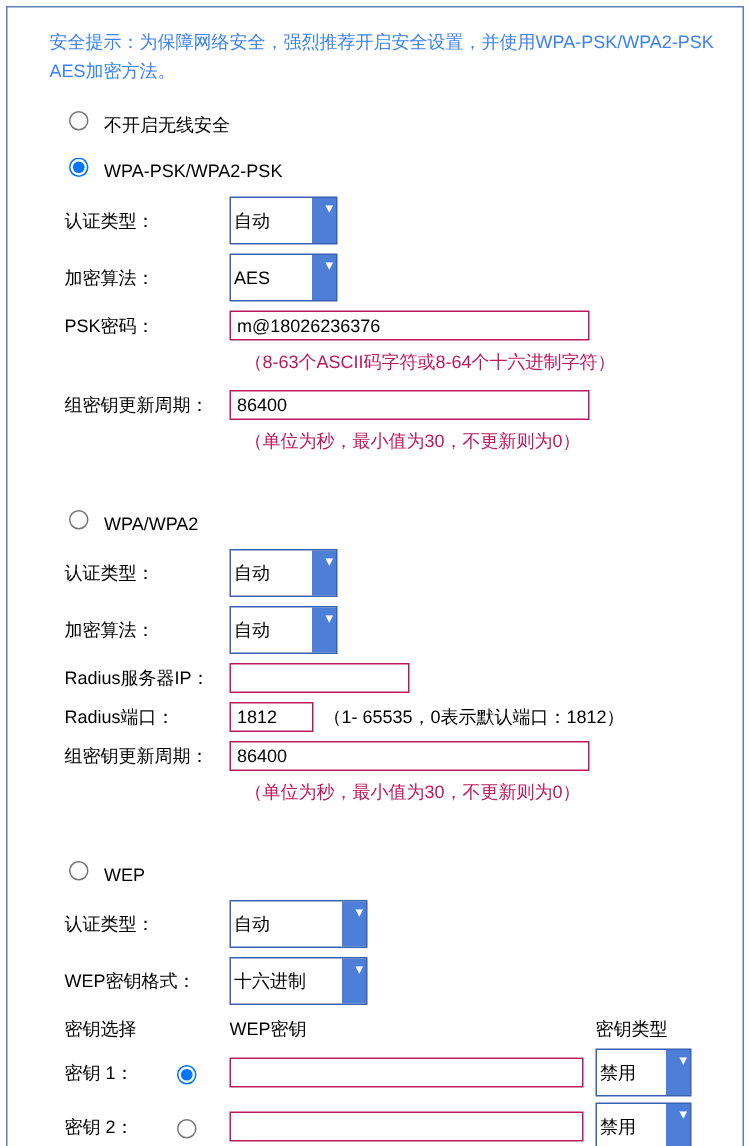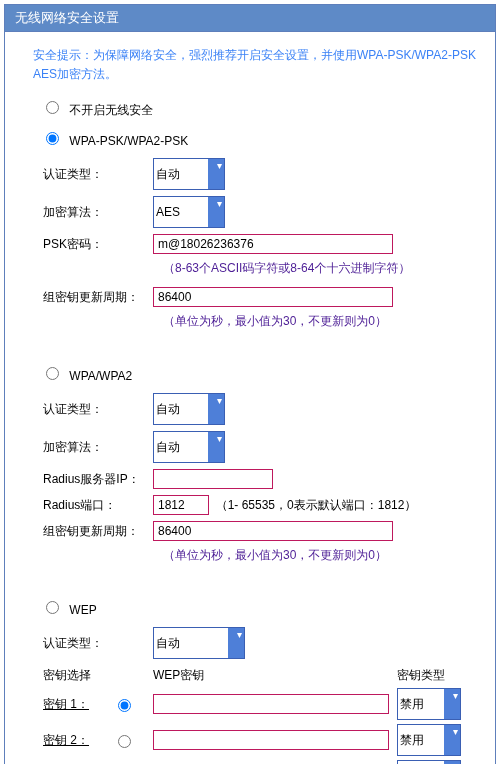--- a/index.html
+++ b/index.html
@@ -70,46 +70,45 @@
     pointer-events: none;
   }
   input[type=text] {
     border: 1px solid #be185d;
     height: 20px;
     padding: 0 4px;
     font-size: 12px;
   }
   .hint {
     margin: 4px 0 10px 130px;
-    color: #4c1d95;
+    color: #be185d;
   }
   .section-gap { height: 18px; }
   .wep-header {
     display: flex;
     margin-top: 8px;
   }
   .wep-header .c1 { width: 120px; padding-left: 10px; }
   .wep-header .c2 { flex: 1; }
   .wep-header .c3 { width: 80px; text-align: left; }
   .wep-row {
     display: flex;
     align-items: center;
     margin: 4px 0;
   }
-  .wep-row .c1 { width: 80px; padding-left: 10px; display:flex; gap:6px;text-decoration:underline;}
+  .wep-row .c1 { width: 80px; padding-left: 10px; display:flex; gap:6px;}
   .wep-row .c1b { width: 40px; display:flex; align-items:center;}
   .wep-row .c2 { flex: 1; padding-right: 8px; }
   .wep-row .c3 { width: 80px; }
   .wep-row input[type=text] { width: 100%; }
 </style>
 </head>
 <body>
 
 <div class="outer">
-  <div class="titlebar">无线网络安全设置</div>
   <div class="content">
     <div class="warn">安全提示：为保障网络安全，强烈推荐开启安全设置，并使用WPA-PSK/WPA2-PSK AES加密方法。</div>
 
     <div class="radio-row">
       <input type="radio" name="sec" style="">
       <label>不开启无线安全</label>
     </div>
 
     <div class="radio-row">
       <input type="radio" name="sec" checked="" style="">
@@ -184,20 +183,26 @@
     <div class="section-gap"></div>
 
     <div class="radio-row">
       <input type="radio" name="sec" style="">
       <label>WEP</label>
     </div>
     <div class="row">
       <div class="label-col">认证类型：</div>
       <div class="field-col">
         <span class="sel-wrap"><select class="sel-arrow" style="width:92px"><option>自动</option></select></span>
+      </div>
+    </div>
+    <div class="row">
+      <div class="label-col">WEP密钥格式：</div>
+      <div class="field-col">
+        <span class="sel-wrap"><select class="sel-arrow" style="width:92px"><option>十六进制</option></select></span>
       </div>
     </div>
     <div class="wep-header">
       <div class="c1">密钥选择</div>
       <div class="c2">WEP密钥</div>
       <div class="c3">密钥类型</div>
     </div>
 
     <div class="wep-row">
       <div class="c1">

